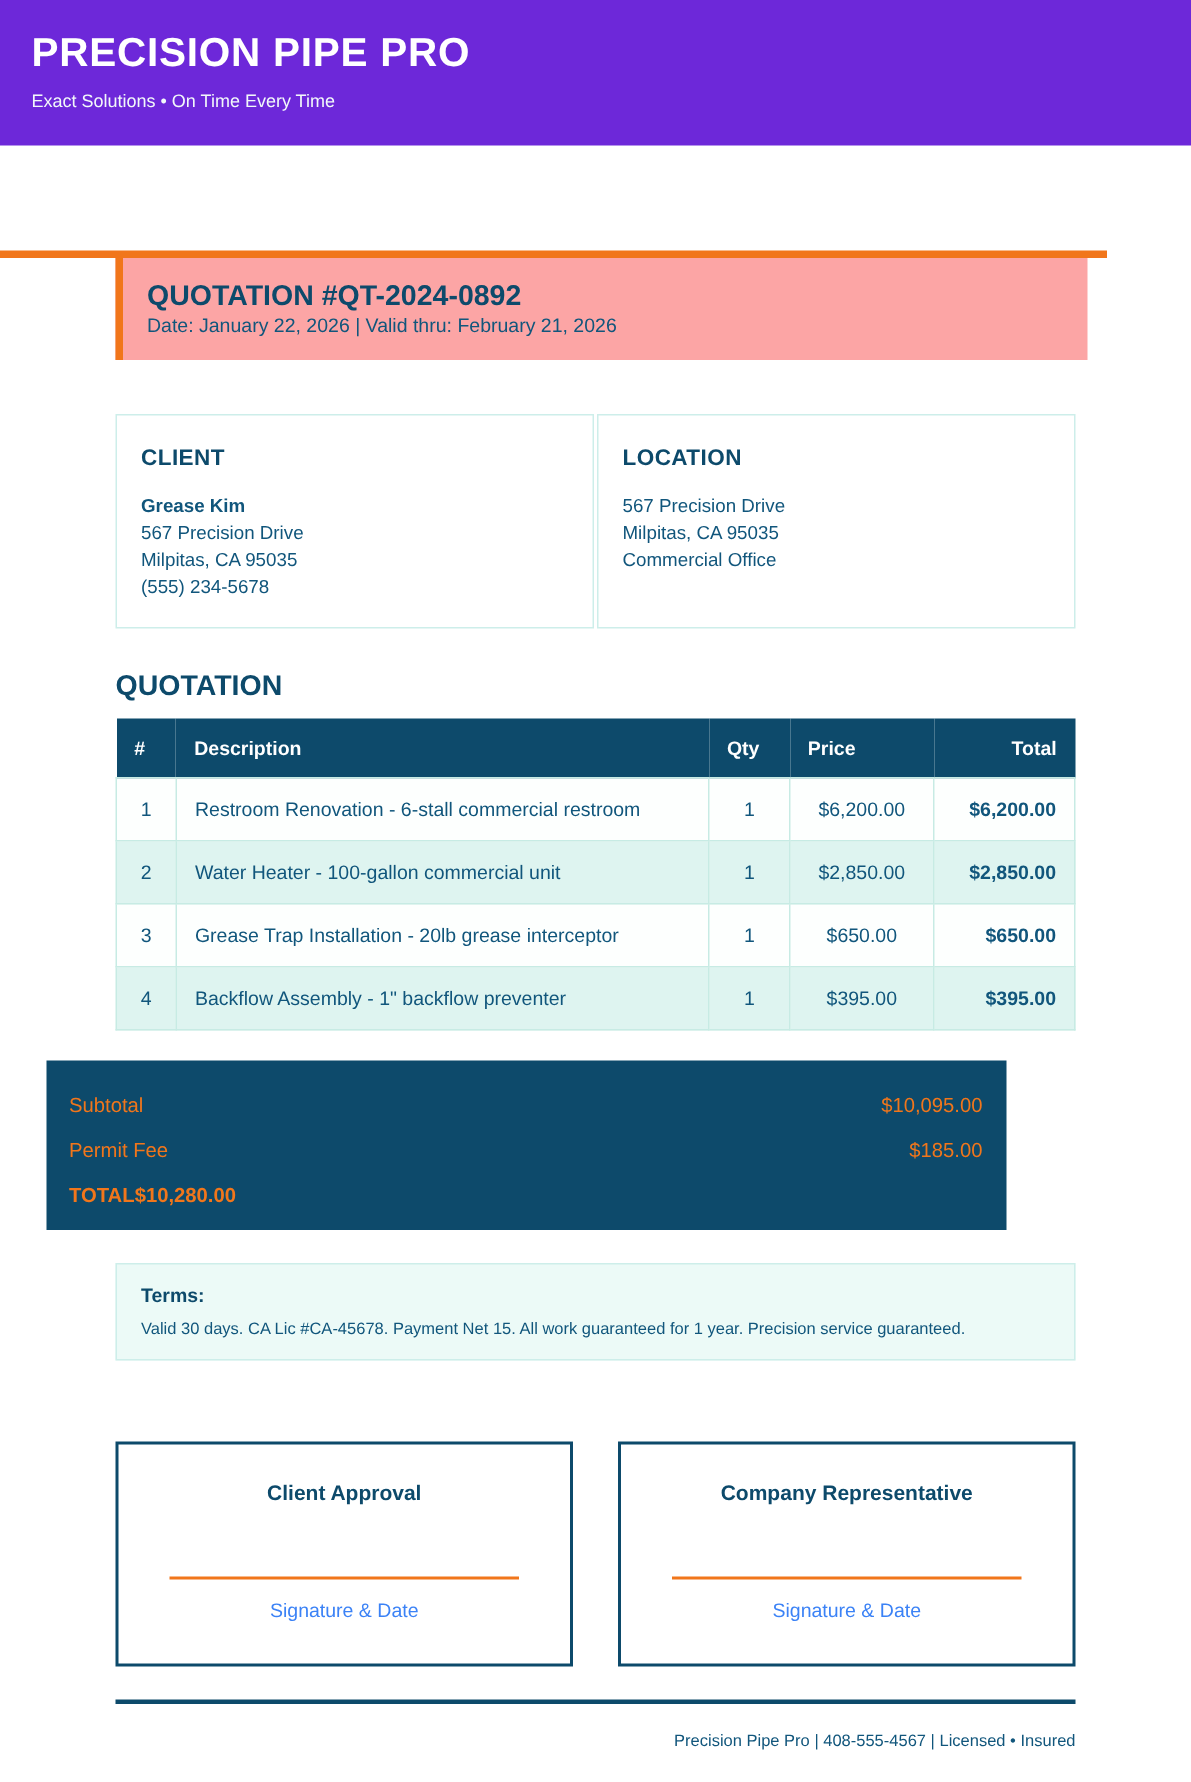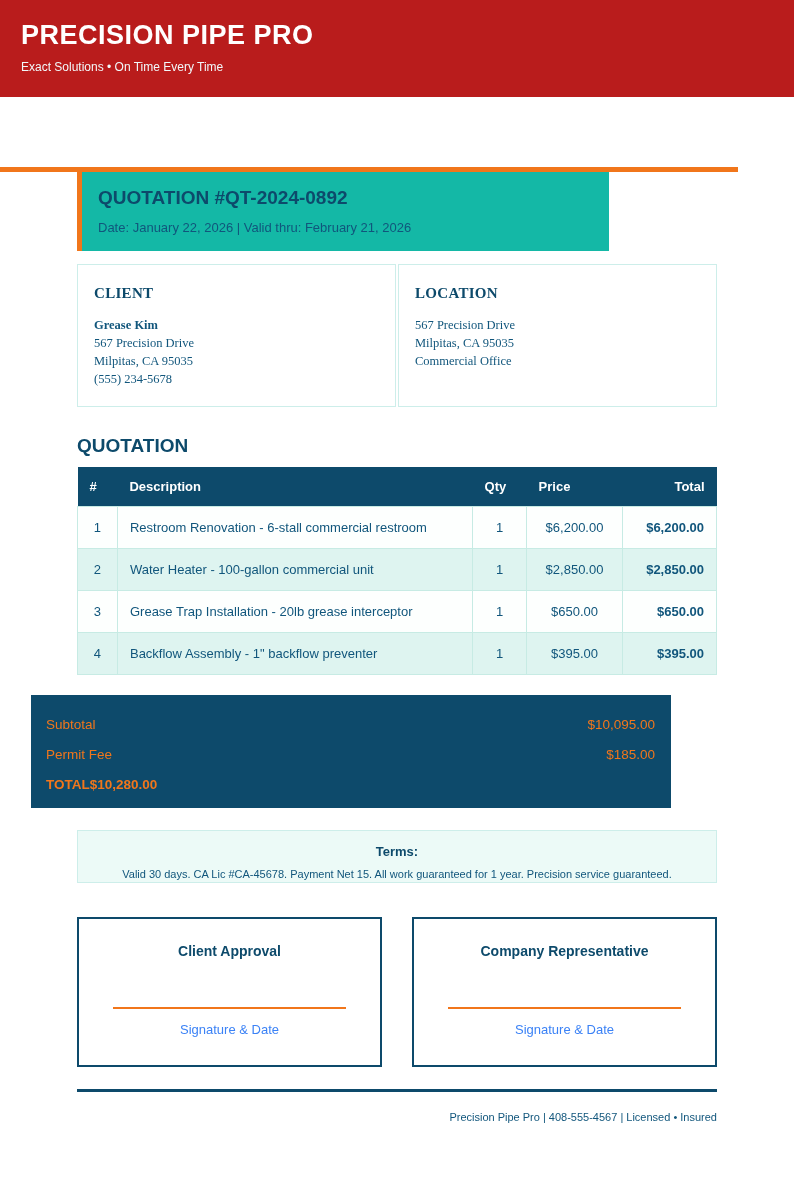--- a/index.html
+++ b/index.html
@@ -7,21 +7,21 @@
   body {
     width: 794px;
     height: 1188px;
     font-family: "Liberation Sans", "DejaVu Sans", sans-serif;
     color: #0d4a6b;
     overflow: hidden;
   }
 
   
   .header-bar {
-    background: #b91c1c;
+    background: #6d28d9;
     height: 97px;
     padding: 21px 24px 0 21px;
   }
   .company-name {
     color: #ffffff;
     font-size: 27px;
     font-weight: bold;
     letter-spacing: 0.5px;
     line-height: 1.1;
   }
@@ -33,42 +33,41 @@
 
   
   .orange-rule {
     margin-top: 70px;
     width: 738px;
     height: 5px;
     background: #f1761b;
   }
   .quote-banner {
     margin-left: 77px;
-    width: 532px;
-    background: #14b8a6;
+    width: 648px;
+    background: #fca5a5;
     border-left: 5px solid #f1761b;
     padding: 15px 16px 16px 16px;
   }
   .quote-title {
     font-size: 19px;
     font-weight: bold;
     color: #0d4a6b;
   }
   .quote-meta {
     font-size: 13px;
-    margin-top: 11px;
+    margin-top: 0;
     color: #11567c;
   }
 
   
   .info-row {
-    margin: 13px 77px 0 77px;
+    margin: 36px 77px 0 77px;
     display: flex;
     gap: 2px;
-    font-family: Liberation Serif, serif;
   }
   .info-box {
     flex: 1;
     border: 1px solid #cdeeea;
     background: #ffffff;
     padding: 20px 16px 18px 16px;
     min-height: 138px;
   }
   .info-heading {
     font-size: 15px;
@@ -133,37 +132,36 @@
     justify-content: space-between;
     margin-bottom: 15px;
   }
   .totals-total-row { margin-bottom: 0; font-weight: bold; }
 
   
   .terms-box {
     margin: 22px 77px 0 77px;
     background: #ecfaf7;
     border: 1px solid #cdeeea;
-    padding: 13px 16px 2px 16px;
-    text-align: center;
+    padding: 13px 16px 14px 16px;
   }
   .terms-heading {
     font-size: 13px;
     font-weight: bold;
     color: #0d4a6b;
     margin-bottom: 9px;
   }
   .terms-text {
     font-size: 11px;
     color: #11567c;
   }
 
   
   .signature-row {
-    margin: 34px 77px 0 77px;
+    margin: 54px 77px 0 77px;
     display: flex;
     gap: 30px;
   }
   .signature-box {
     flex: 1;
     border: 2px solid #0d4a6b;
     padding: 24px 20px 28px 20px;
     text-align: center;
   }
   .signature-title {

